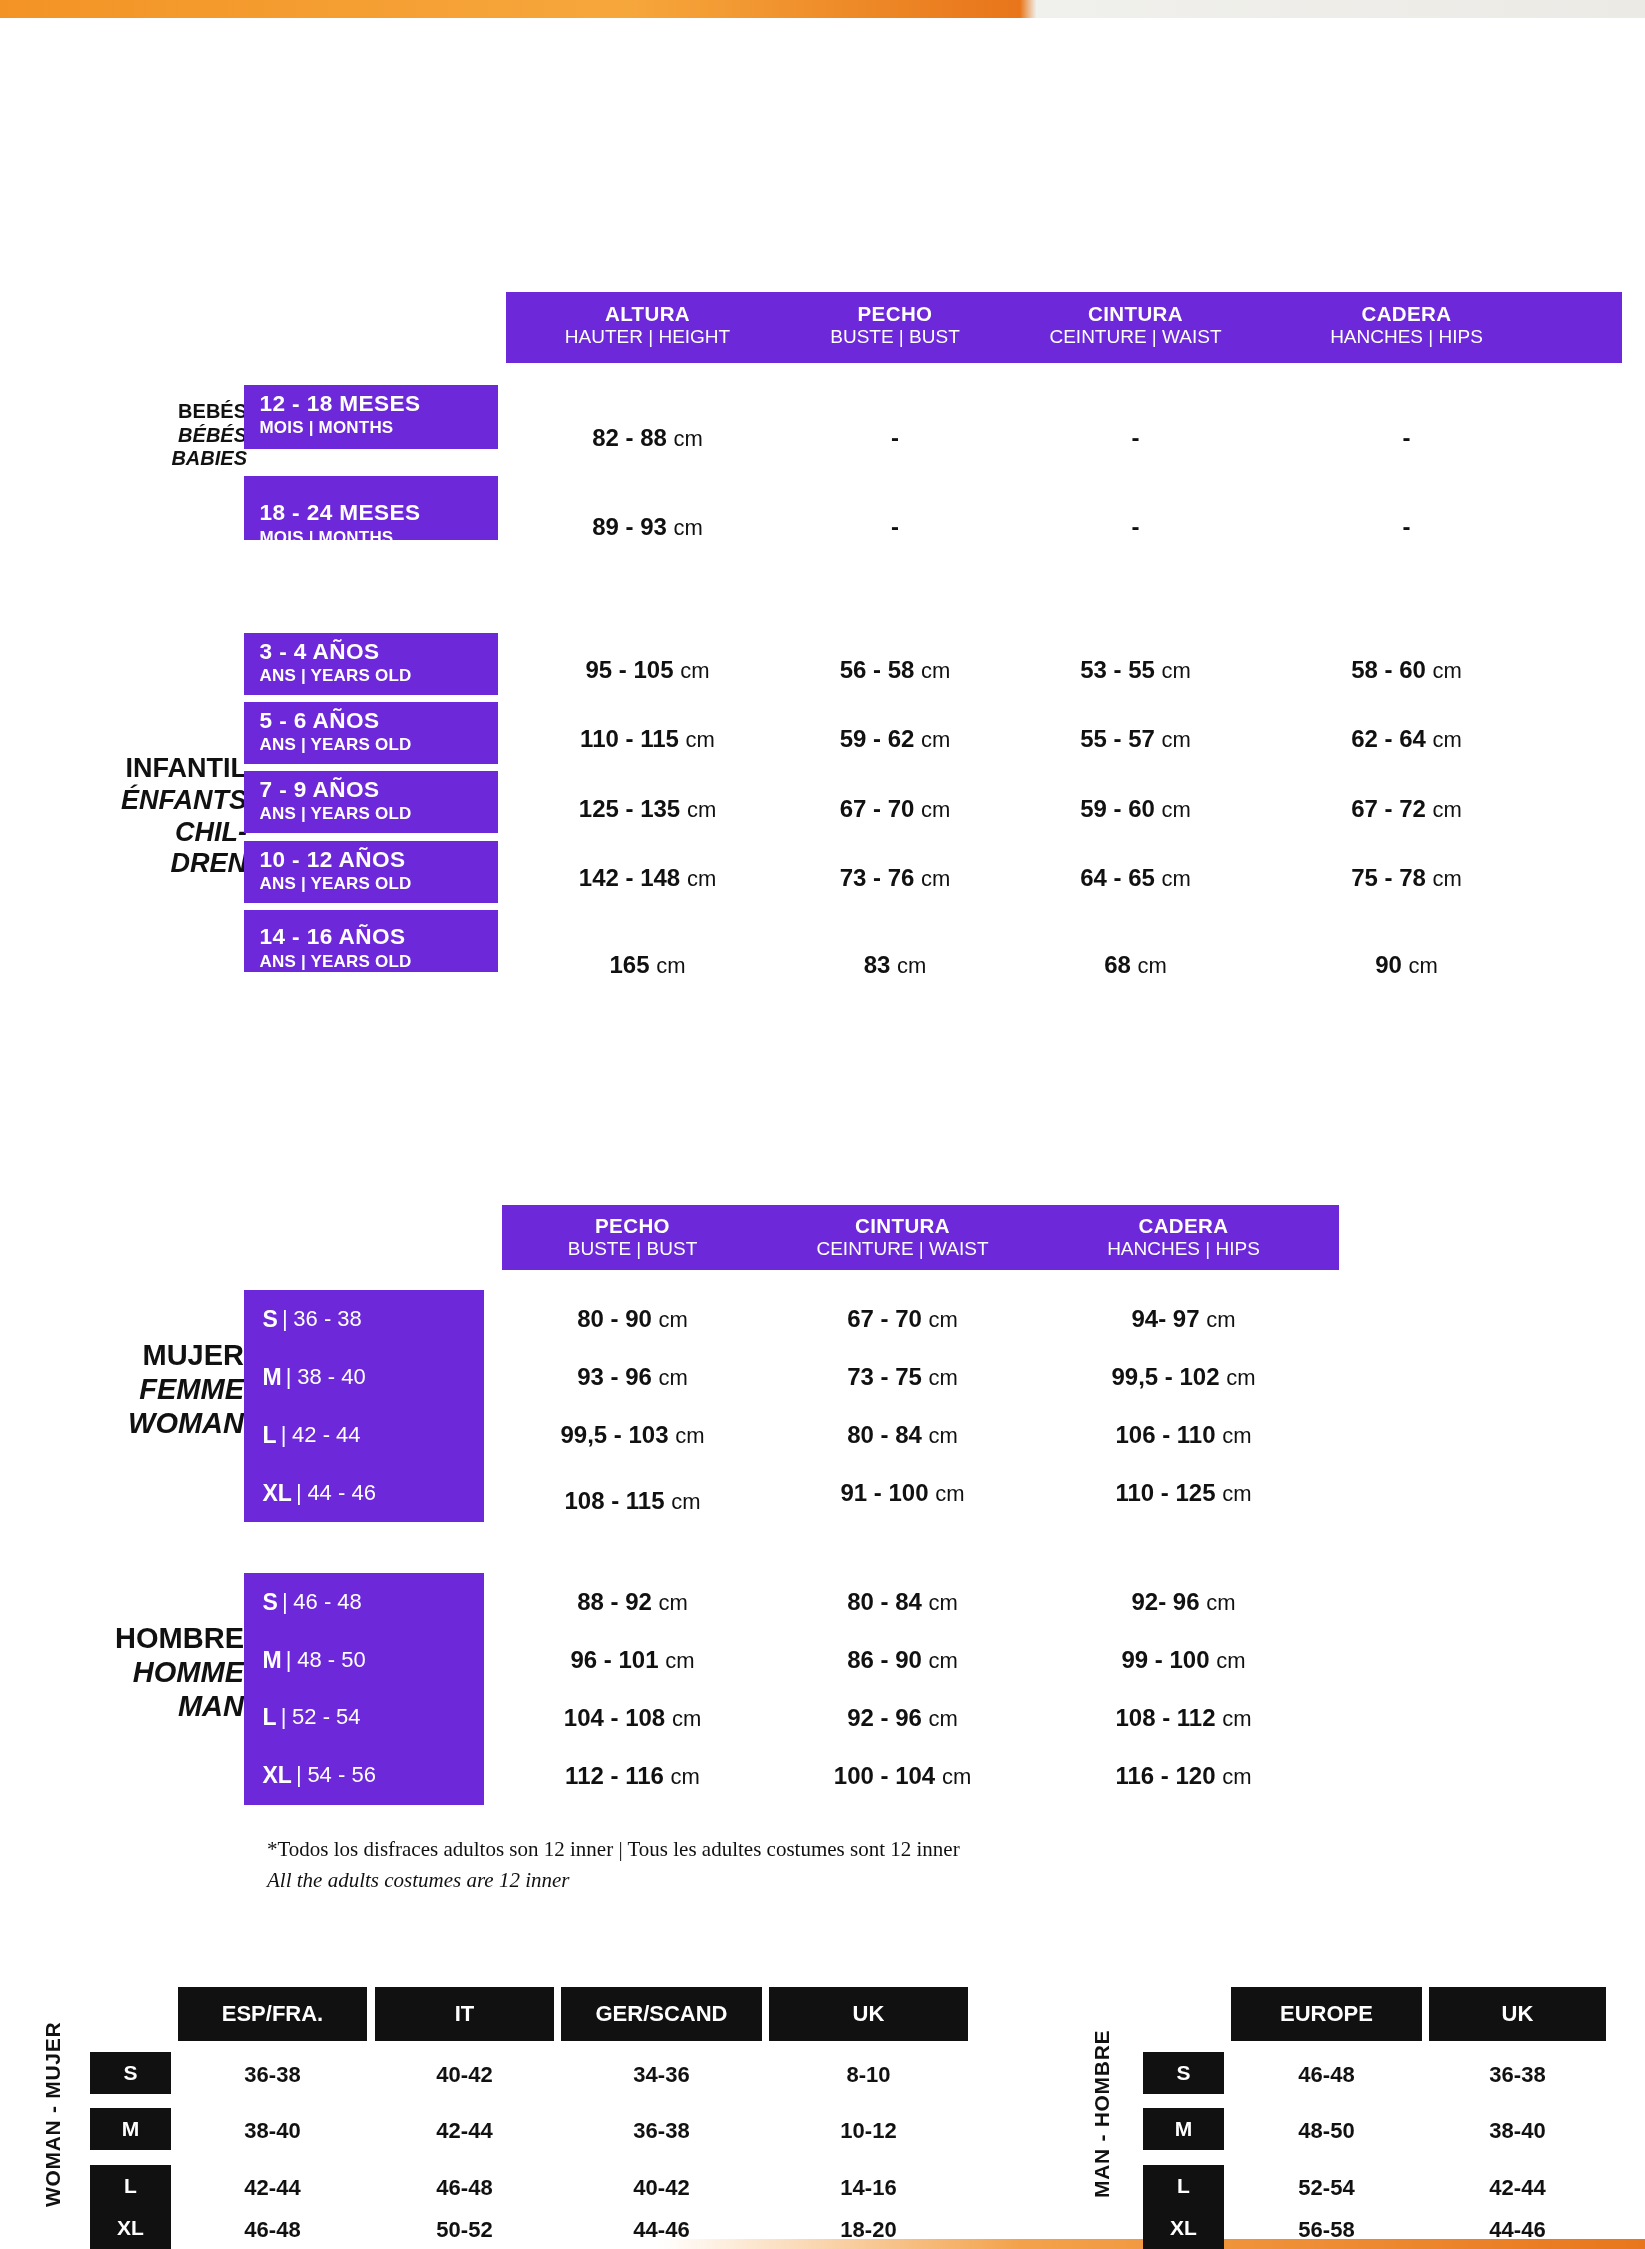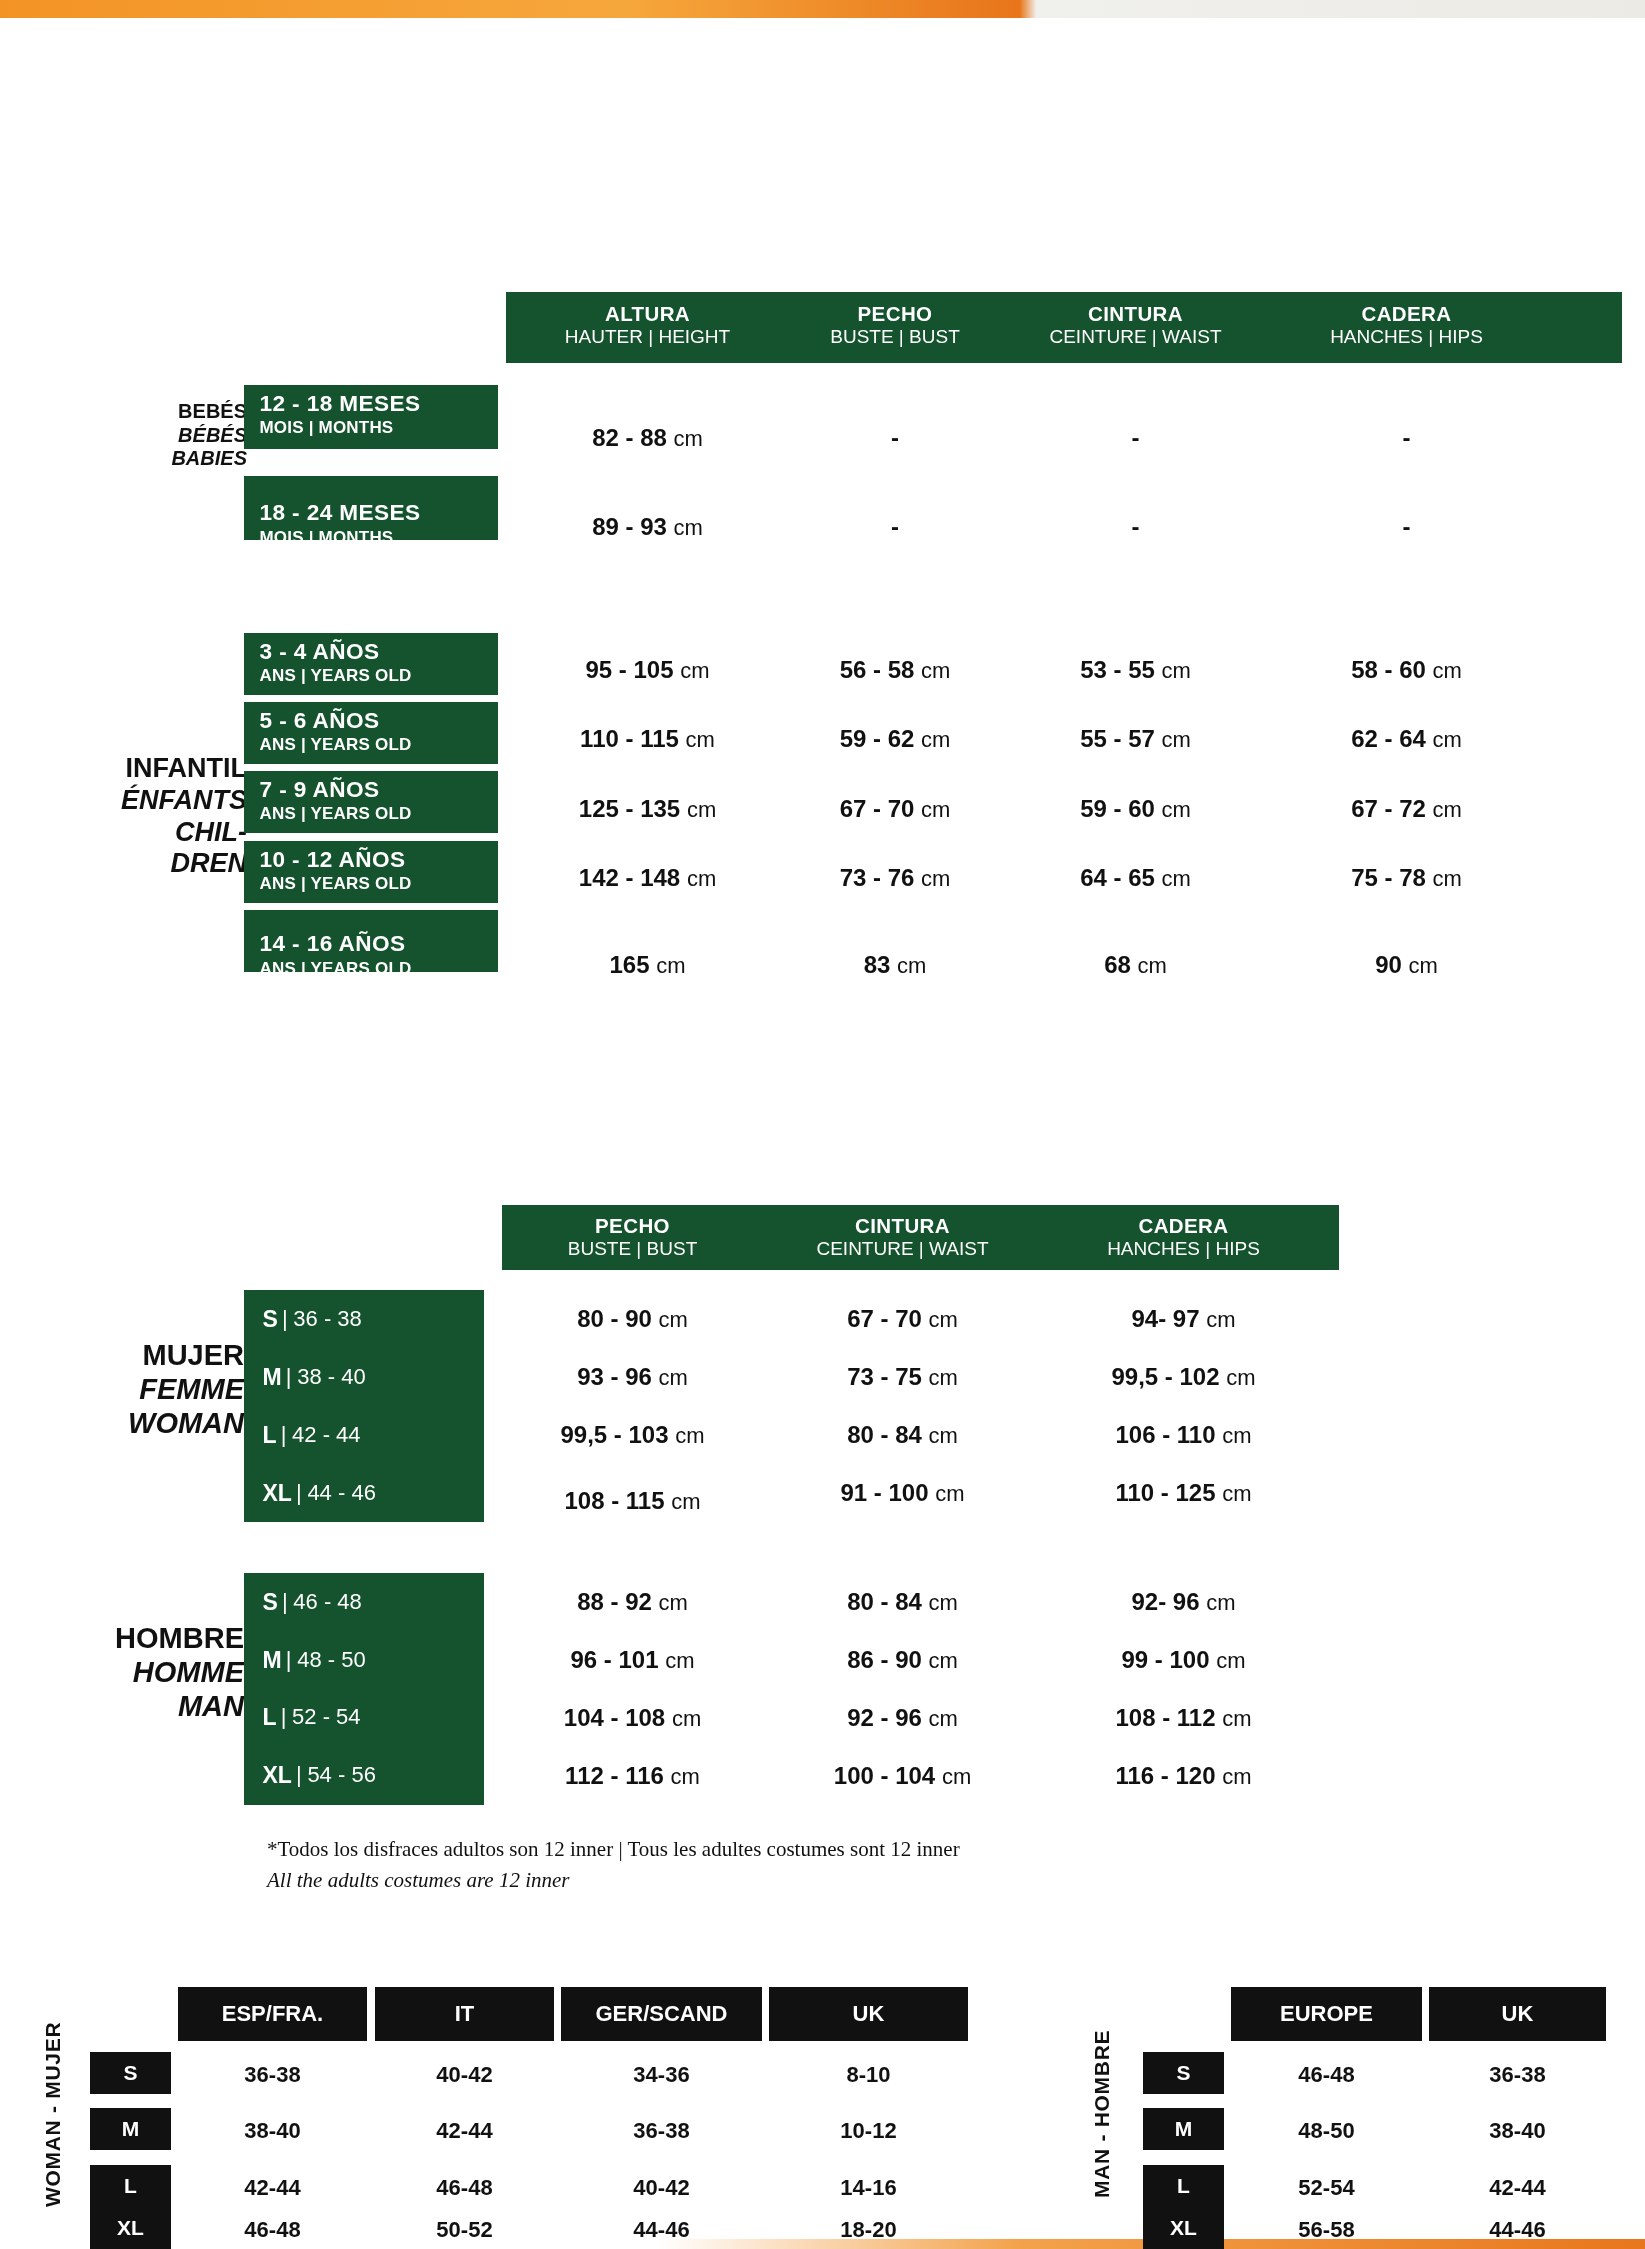--- a/index.html
+++ b/index.html
@@ -52,21 +52,21 @@
     margin-top: 12.7px;
     font-size: 38px;
     font-weight: bold;
     font-style: italic;
     letter-spacing: 0.7px;
     color: #111;
   }
 
   
   .blk {                 
-    background: #14532d;
+    background: #6d28d9;
     color: #fff;
     position: absolute;
     box-sizing: border-box;
   }
   .hdr-cell {
     position: absolute;
     text-align: center;
     color: #fff;
     line-height: 1.12;
     box-sizing: border-box;
@@ -270,21 +270,21 @@
       <div class="l2">ANS | YEARS OLD</div>
     </div>
   </div>
   <div class="blk" style="left:244px; top:823px; width:254px; height:62px;">
     <div class="rowlabel" style="position:relative; padding-top:5.7px;">
       <div class="l1">10 - 12 AÑOS</div>
       <div class="l2">ANS | YEARS OLD</div>
     </div>
   </div>
   <div class="blk" style="left:244px; top:892px; width:254px; height:62px;">
-    <div class="rowlabel" style="position:relative; padding-top:21px;">
+    <div class="rowlabel" style="position:relative; padding-top:14px;">
       <div class="l1">14 - 16 AÑOS</div>
       <div class="l2">ANS | YEARS OLD</div>
     </div>
   </div>
 
   <div class="val" style="left:506px; top:638px; width:283px;">
     <span>95 - 105</span> <span class="unit">cm</span>
   </div>
   <div class="val" style="left:789px; top:638px; width:212px;">
     <span>56 - 58</span> <span class="unit">cm</span>

